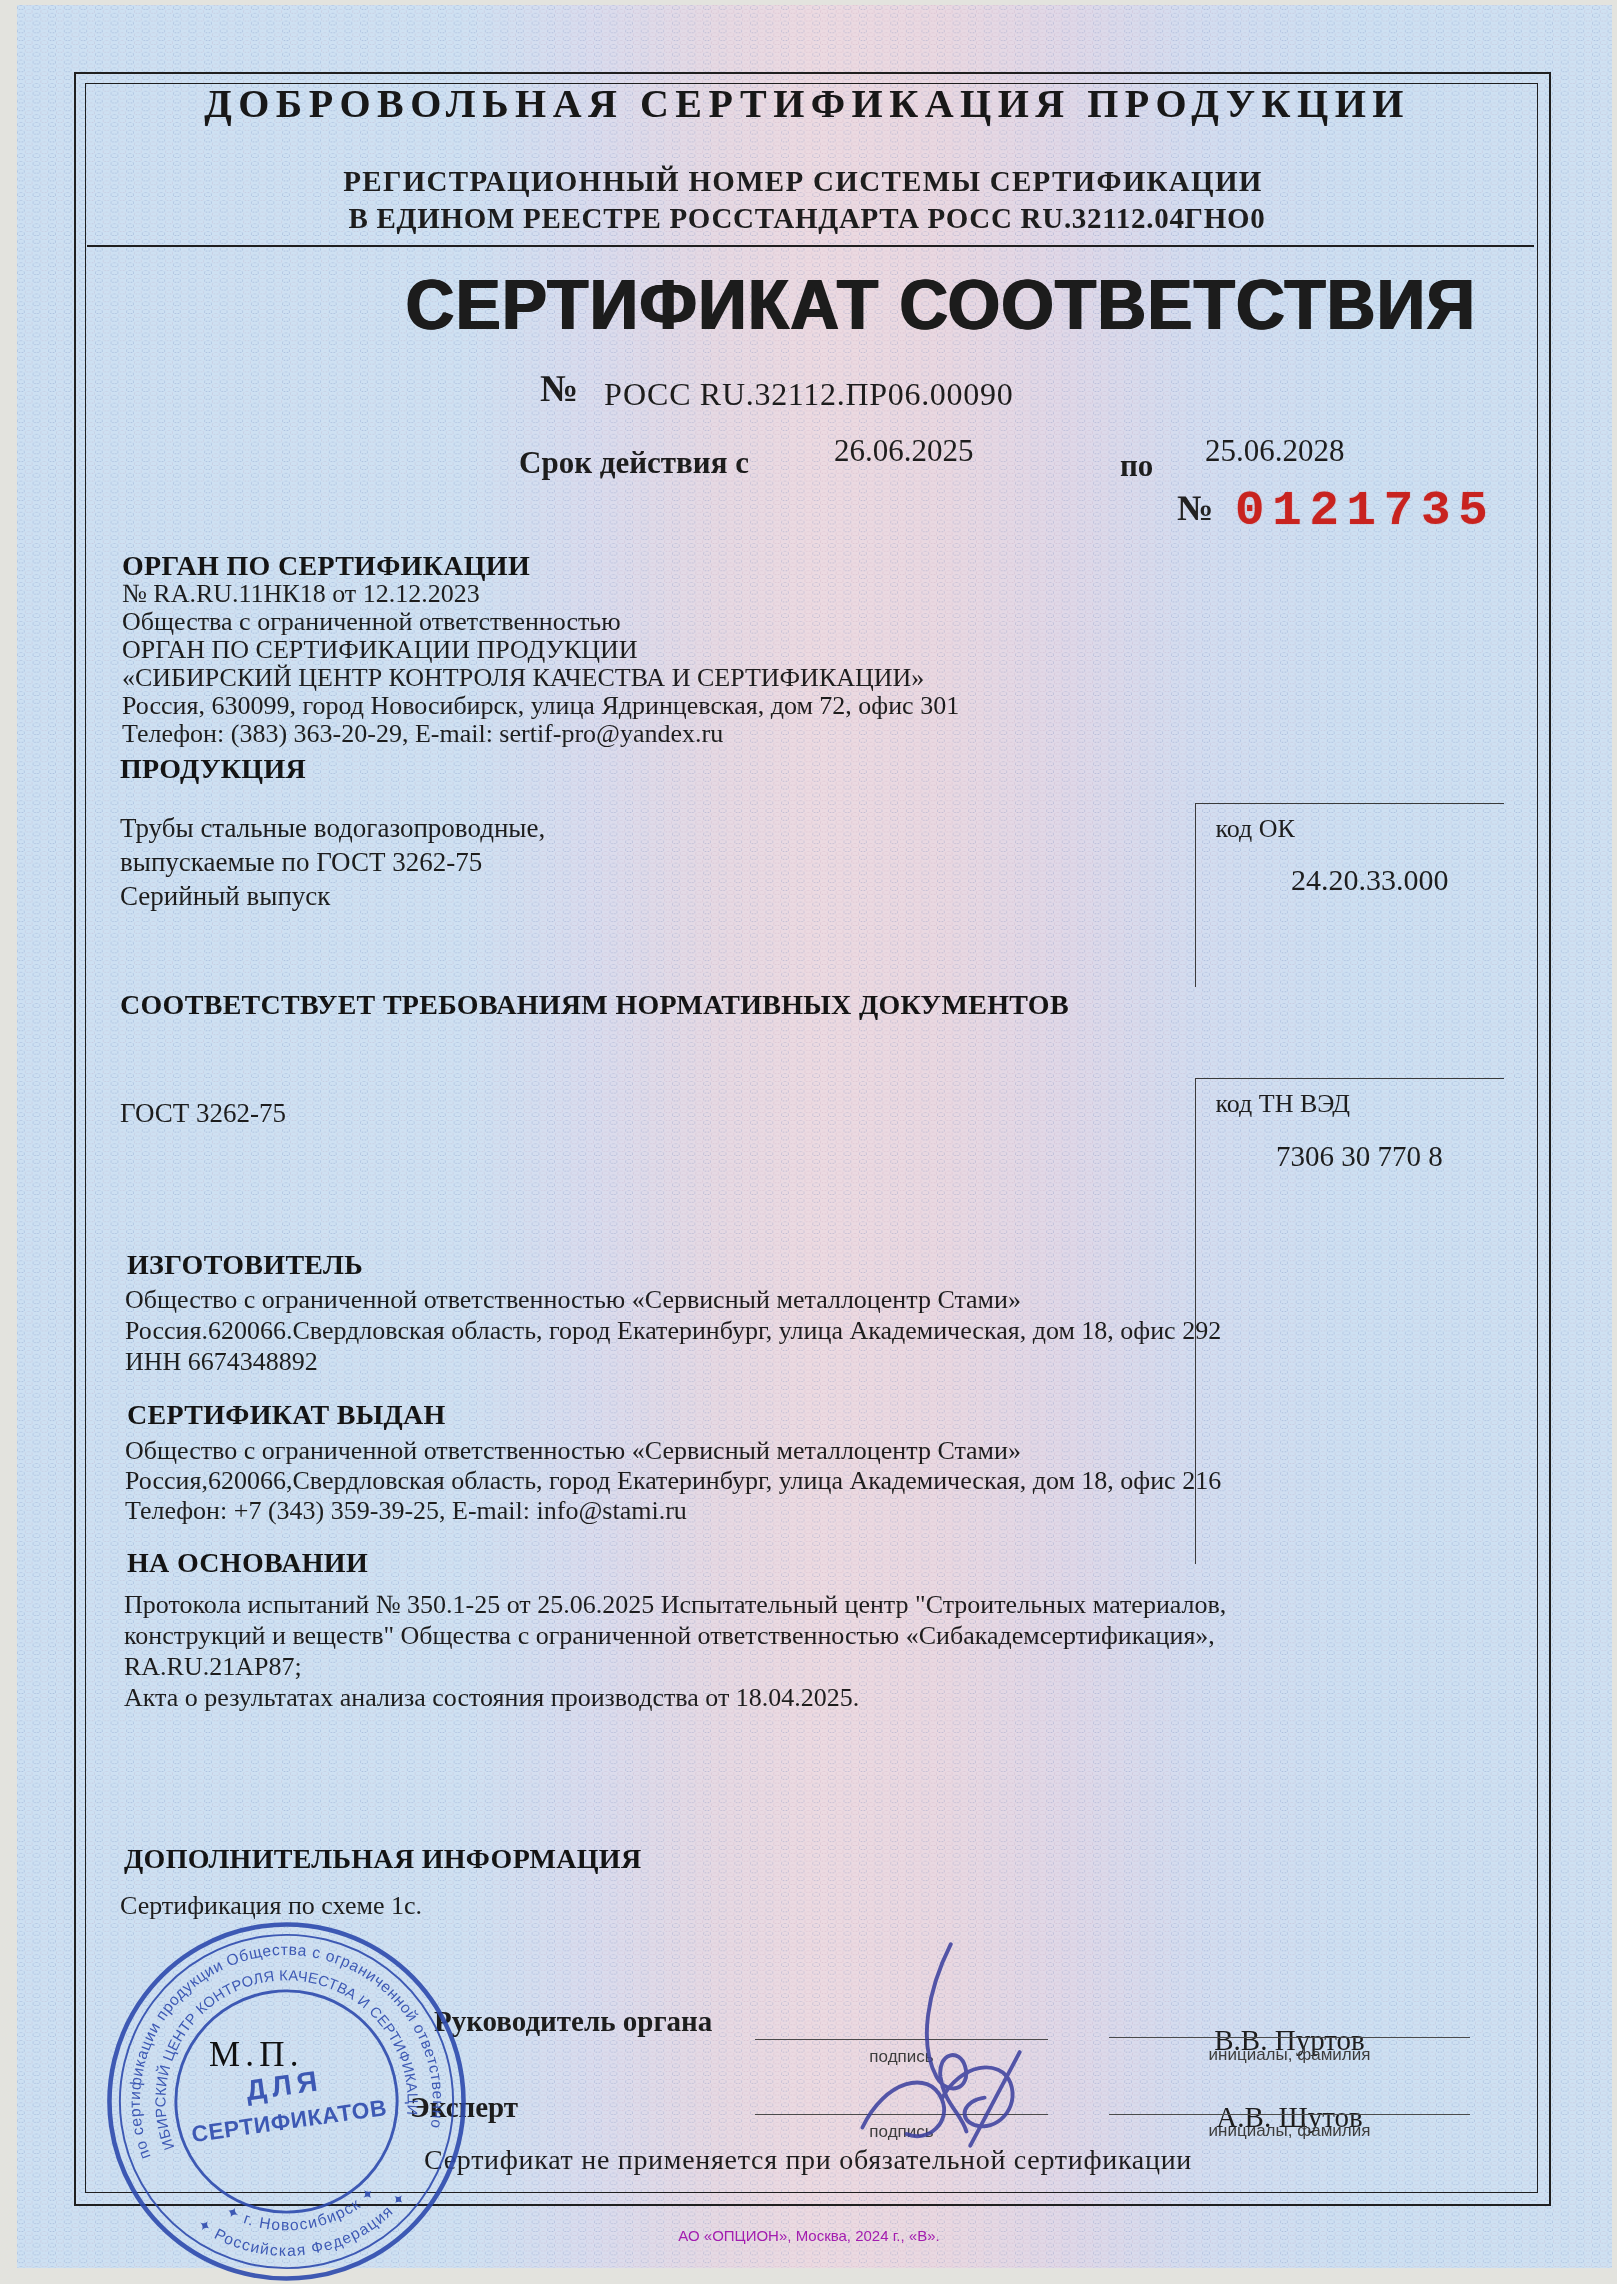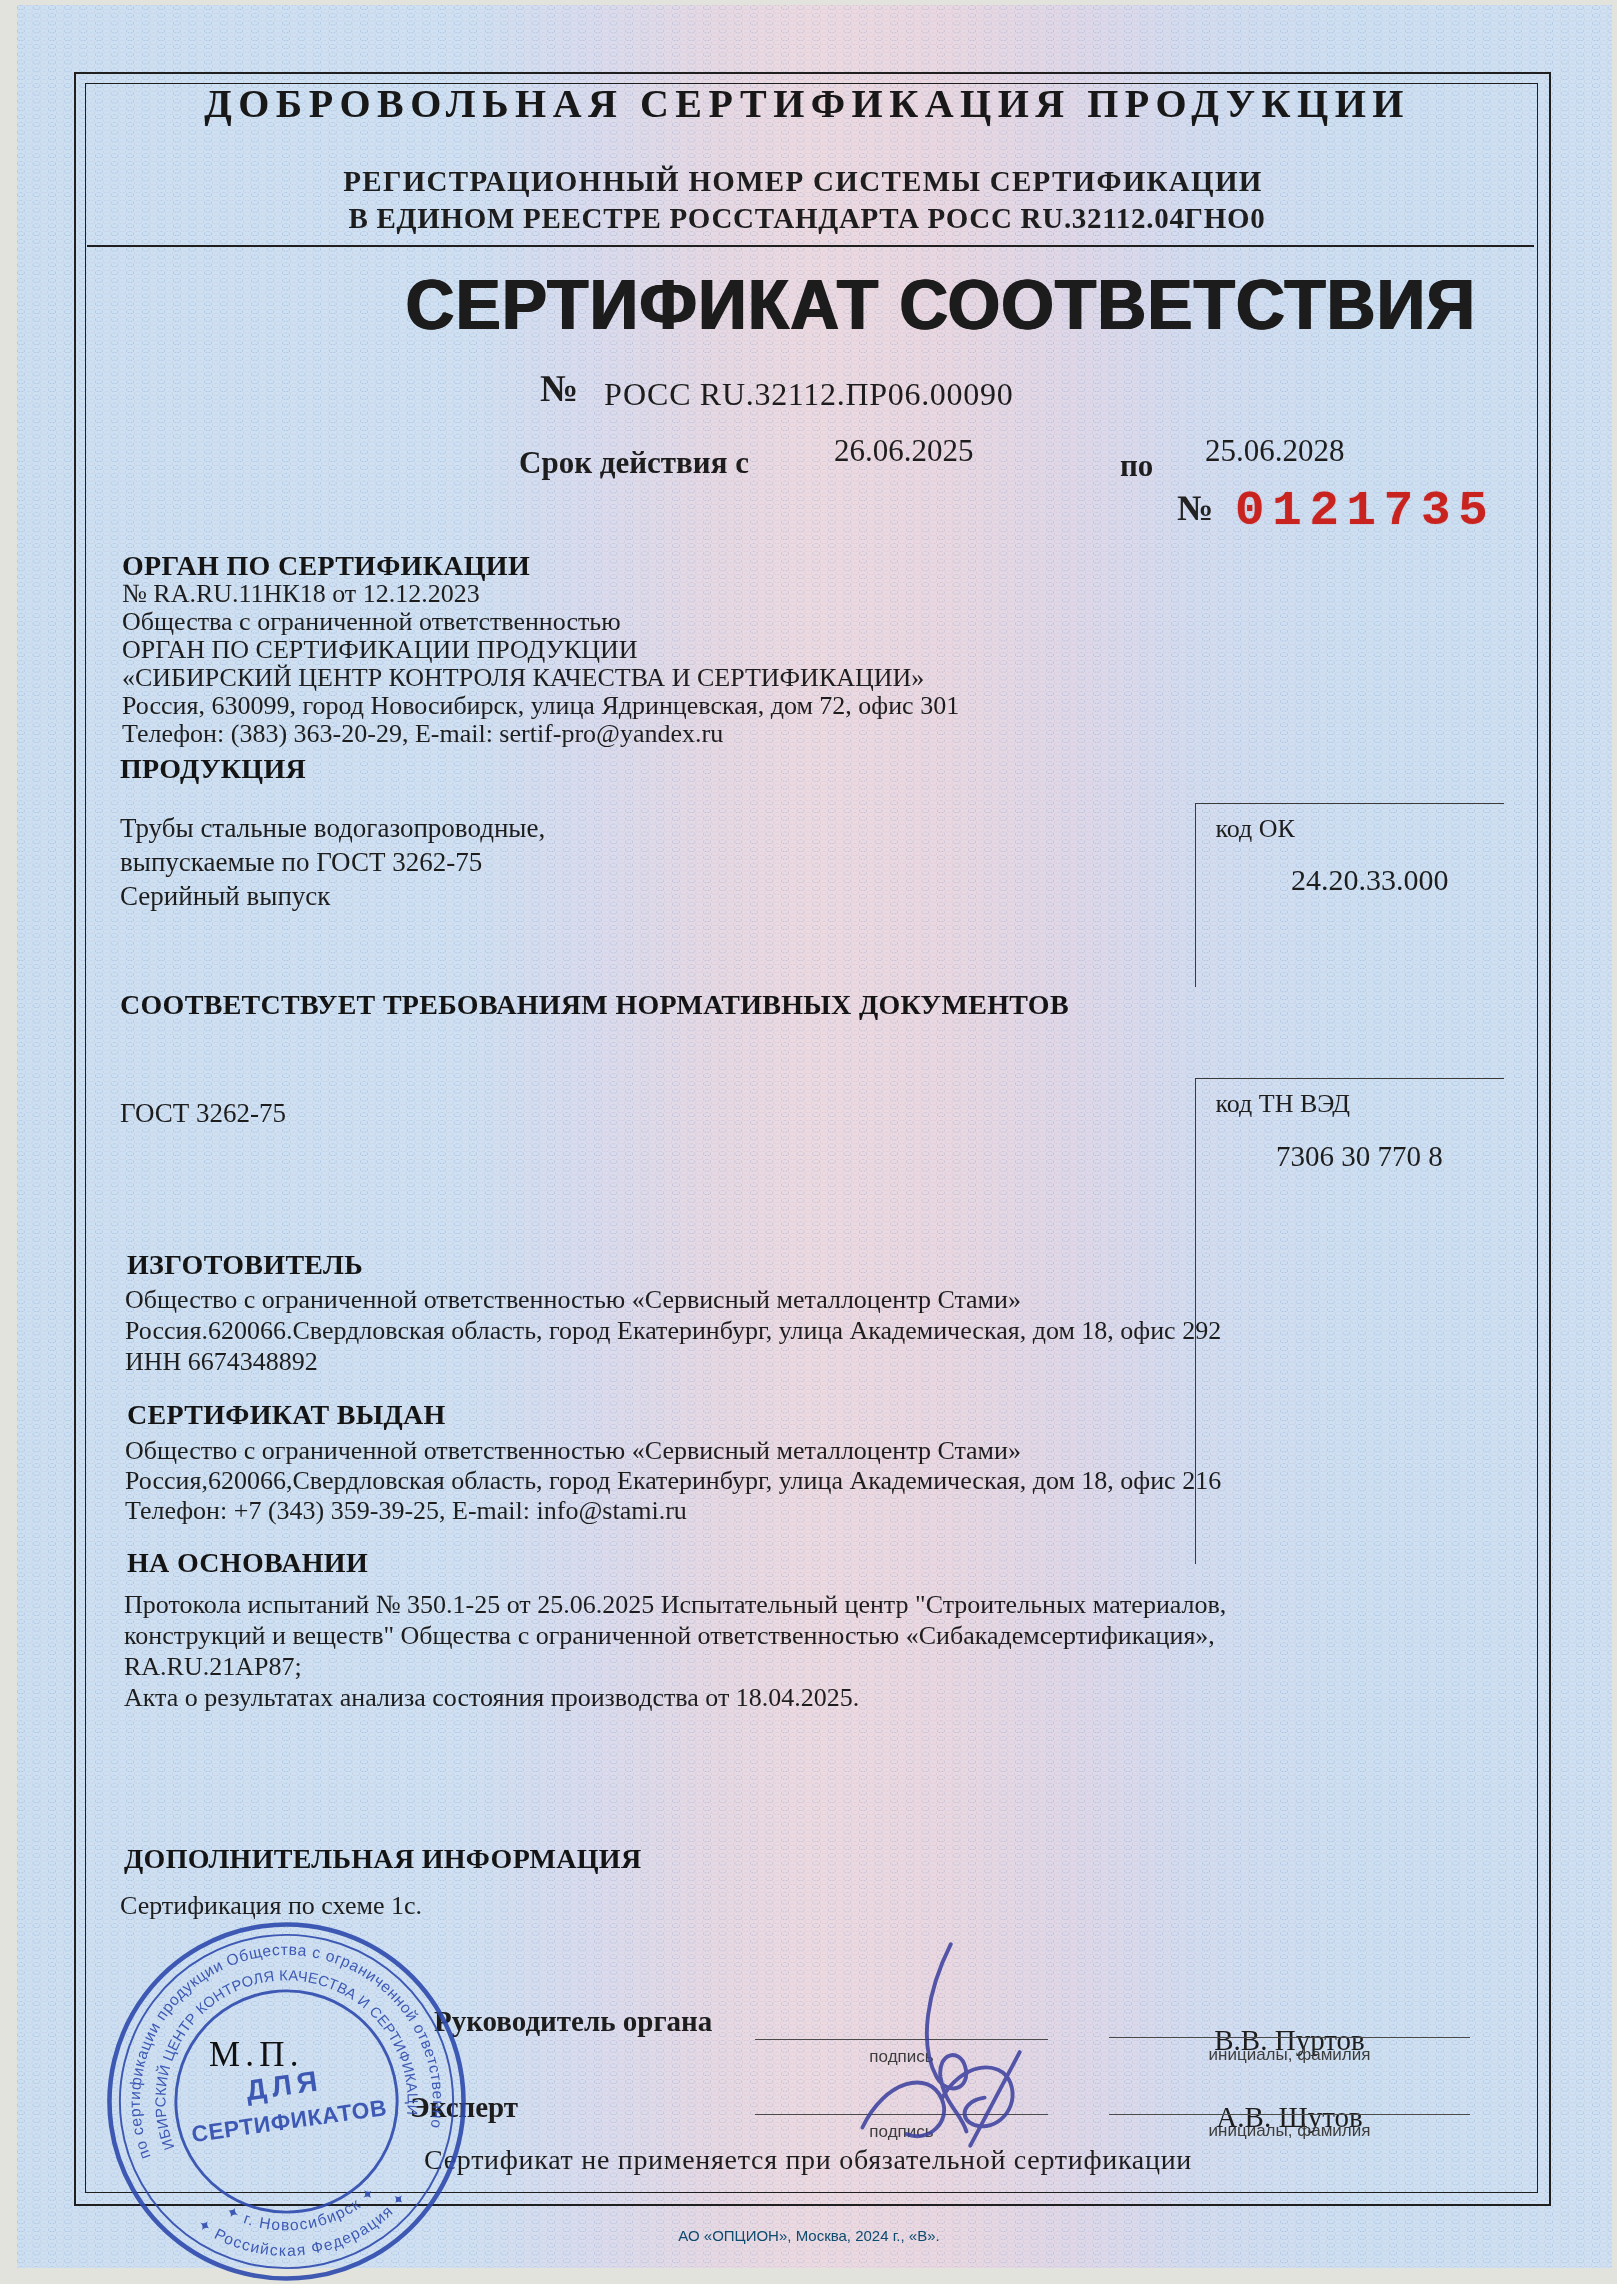--- a/index.html
+++ b/index.html
@@ -38,21 +38,21 @@
   .sec-h{font-size:28px;font-weight:bold;letter-spacing:0.3px;color:#141414;}
   .block{position:absolute;font-size:26px;line-height:28px;white-space:nowrap;}
   .codebox{position:absolute;border-top:1.3px solid #3a3a3a;border-left:1.3px solid #3a3a3a;}
   .codebox .lbl{position:absolute;left:19.5px;top:10.4px;font-size:26px;}
   .sig-line{position:absolute;height:1.3px;background:#4a4a4a;}
   .sig-cap{position:absolute;text-align:center;font-family:"Liberation Sans",sans-serif;
     font-size:17px;color:#3c3c3c;}
   .sig-name{position:absolute;text-align:center;font-size:29px;margin-top:28px;}
   .role{font-size:29px;font-weight:bold;}
   .note{top:2144px;left:808px;font-size:28px;letter-spacing:0.7px;}
-  .imprint{top:2227px;left:809px;font-family:"Liberation Sans",sans-serif;font-size:15px;color:#0c4a6e;}
+  .imprint{top:2227px;left:809px;font-family:"Liberation Sans",sans-serif;font-size:15px;color:#a21caf;}
   .mp{top:2035px;left:209px;font-size:35px;letter-spacing:5.2px;color:#111;z-index:6;}
   #stamp{position:absolute;left:88px;top:1903px;z-index:5;opacity:.9;}
   #sigs{position:absolute;left:800px;top:1913px;z-index:4;opacity:.88;}
 </style>
 </head>
 <body>
 
 <div id="scan">
   <div id="paper"></div>
   <div class="border-outer"></div>

